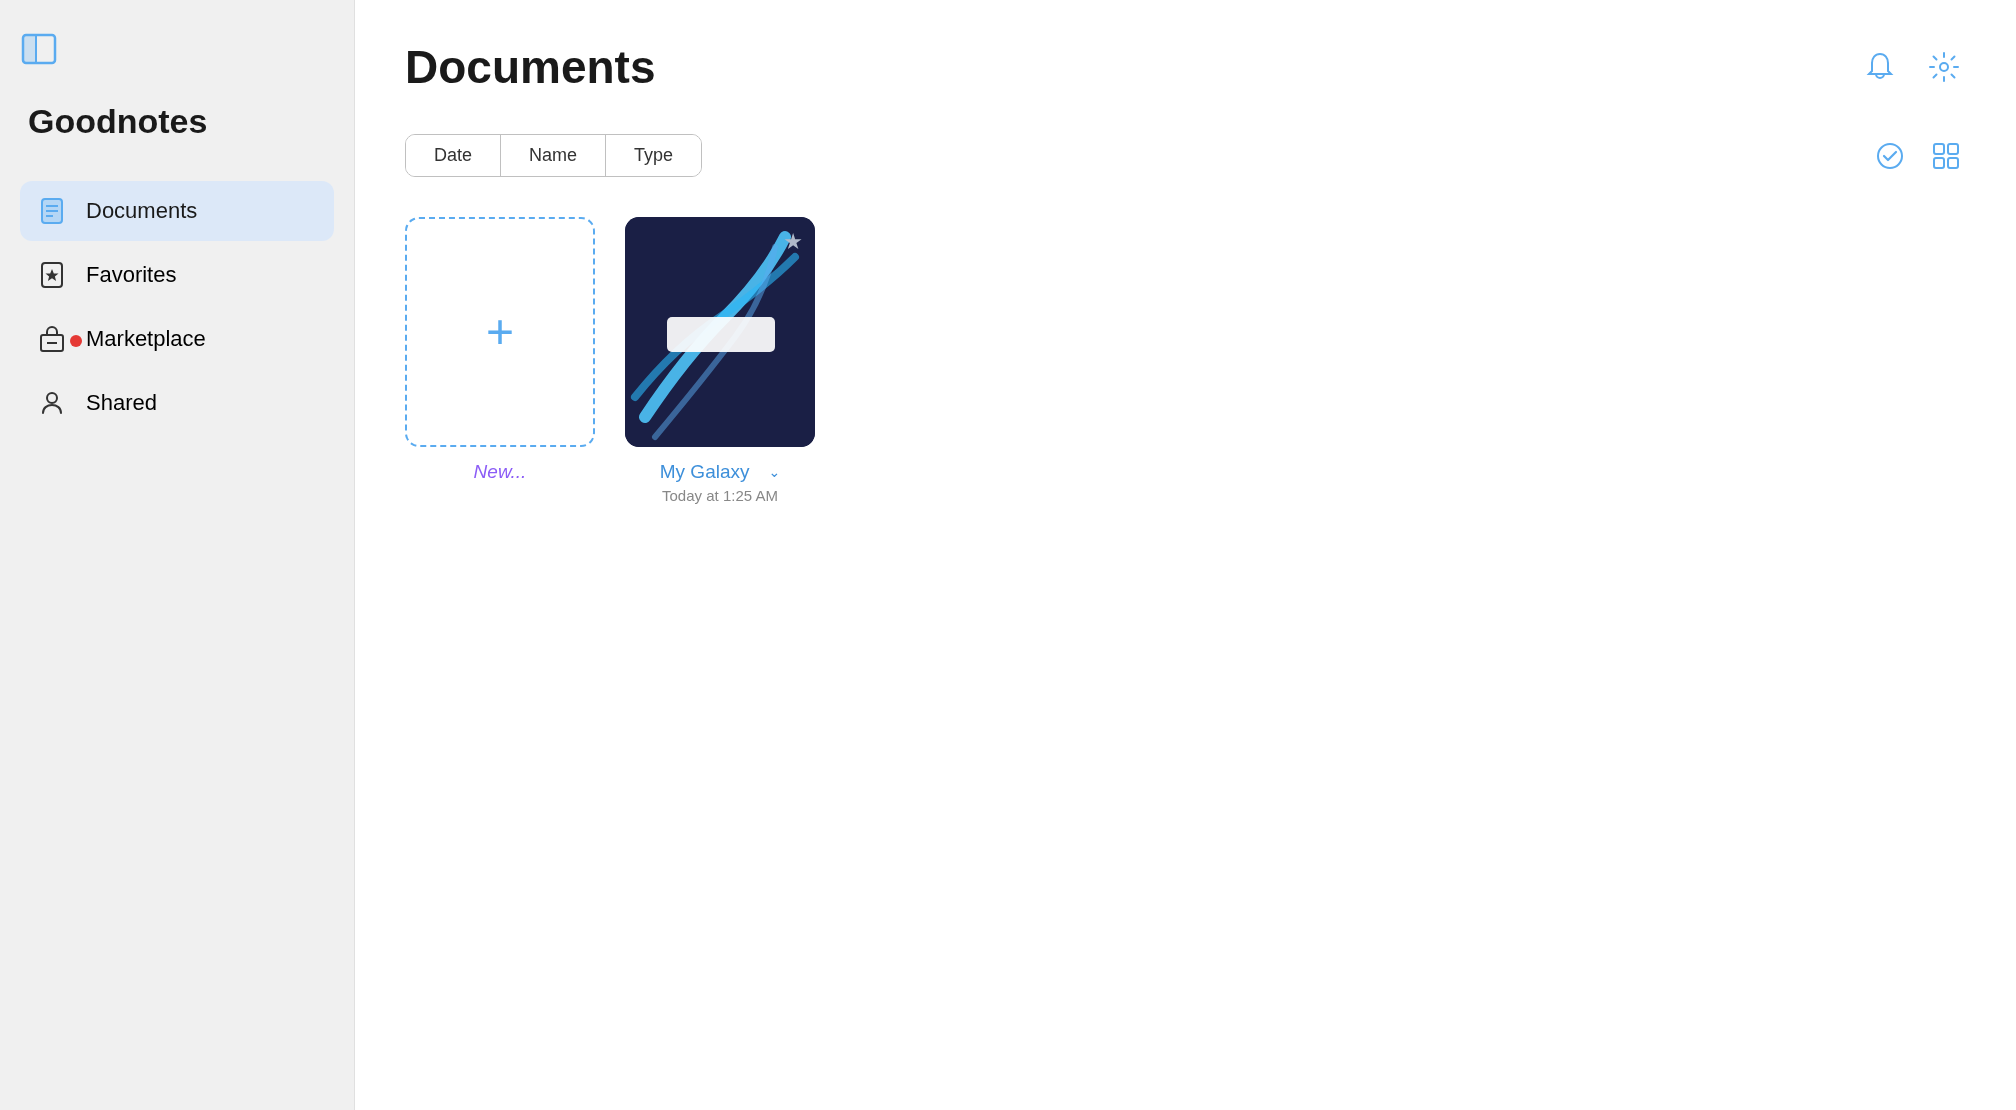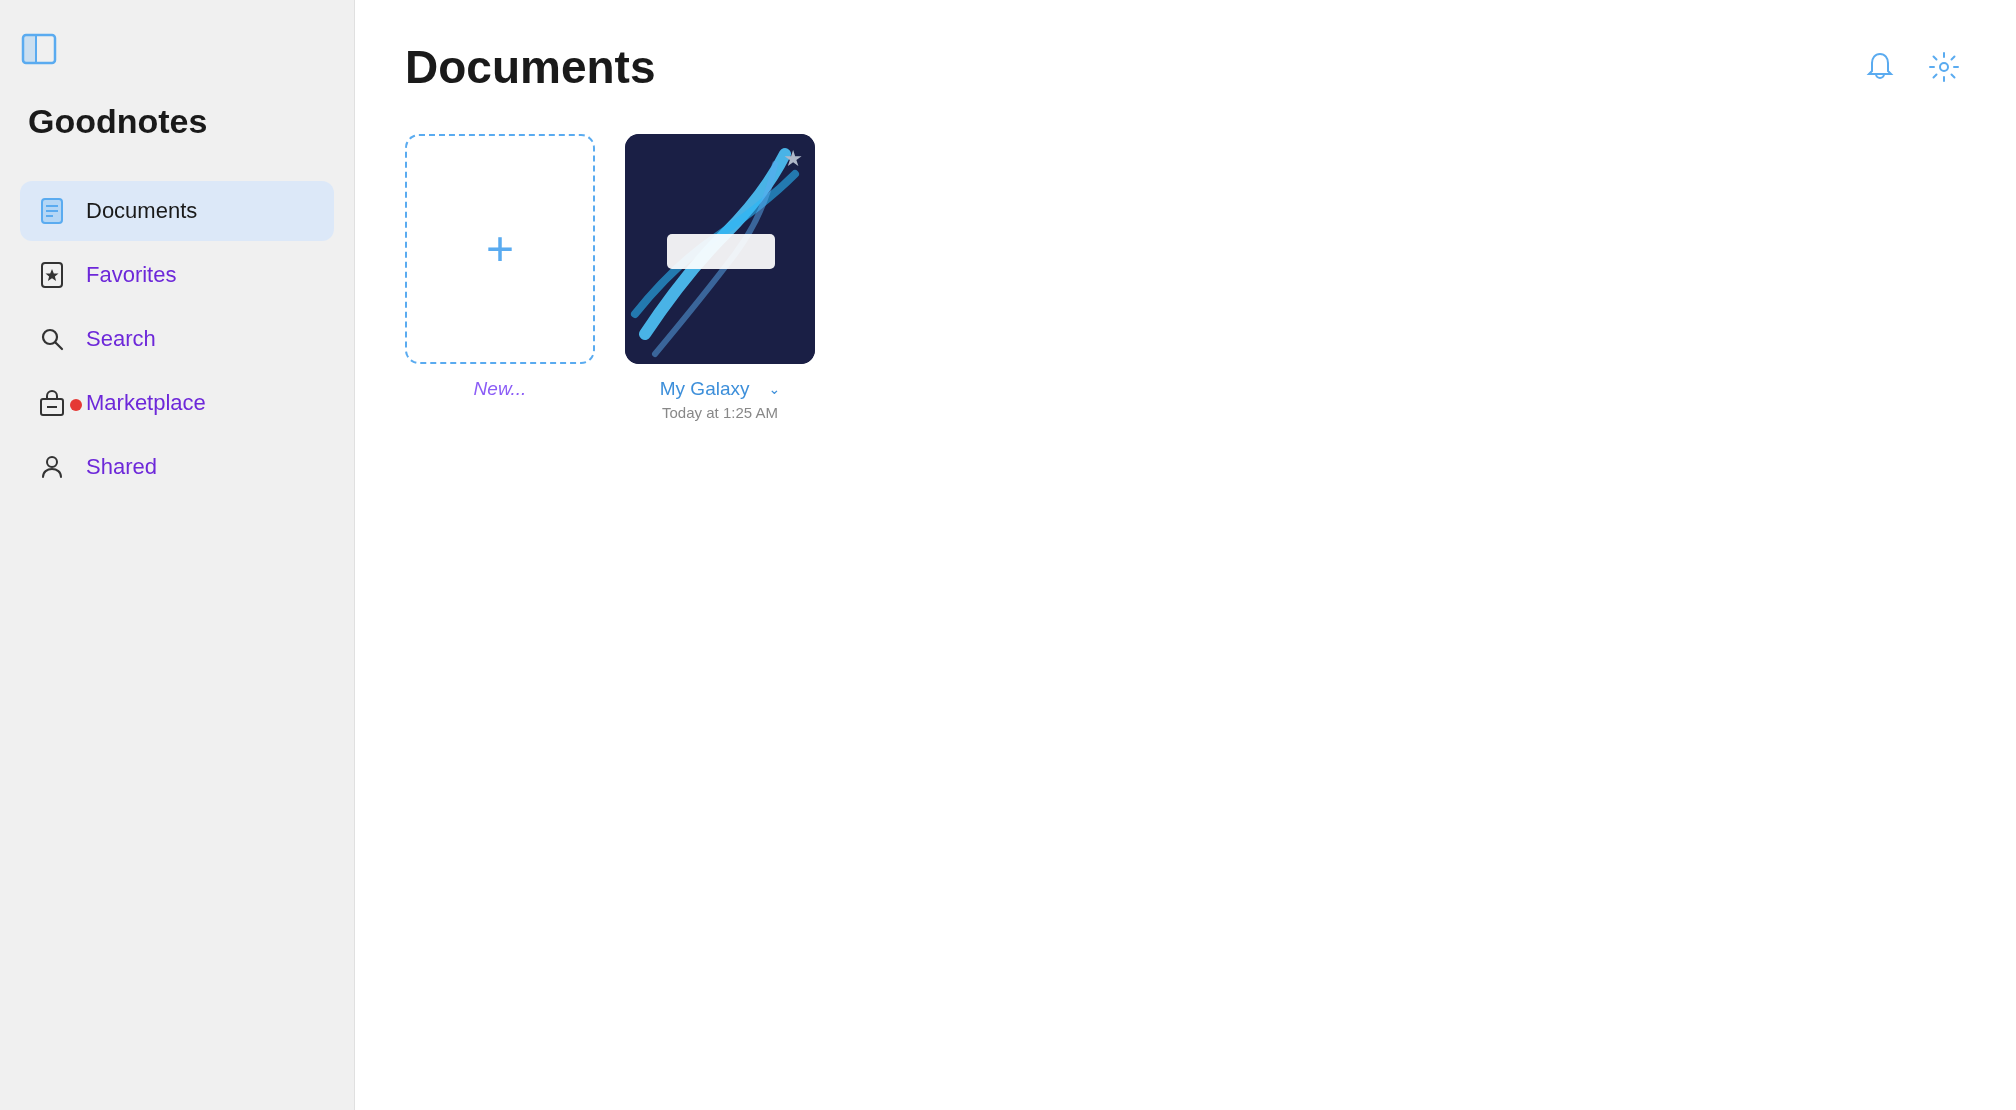--- a/index.html
+++ b/index.html
@@ -37,21 +37,21 @@
 
     .nav-item {
       display: flex;
       align-items: center;
       padding: 14px 16px;
       border-radius: 12px;
       cursor: pointer;
       margin-bottom: 4px;
       font-size: 22px;
       font-weight: 500;
-      color: #6d28d9;
+      color: #000000;
       position: relative;
     }
 
     .nav-item.active {
       background: #dce8f8;
       color: #1a1a1a;
     }
 
     .nav-icon {
       width: 32px;
@@ -293,29 +293,20 @@
   <div class="nav-item">
     <div class="nav-icon">
       <svg viewBox="0 0 28 28" fill="none" xmlns="http://www.w3.org/2000/svg">
         <rect x="4" y="2" width="20" height="24" rx="3" stroke="#333" stroke-width="2" fill="none"></rect>
         <polygon points="14,8 15.8,12.5 20.5,12.5 16.9,15.5 18.1,20 14,17.2 9.9,20 11.1,15.5 7.5,12.5 12.2,12.5" fill="#333"></polygon>
       </svg>
     </div>
     <span>Favorites</span>
   </div>
 
-  <div class="nav-item">
-    <div class="nav-icon">
-      <svg viewBox="0 0 28 28" fill="none" xmlns="http://www.w3.org/2000/svg">
-        <circle cx="12" cy="12" r="7" stroke="#333" stroke-width="2.2" fill="none"></circle>
-        <line x1="17.5" y1="17.5" x2="24" y2="24" stroke="#333" stroke-width="2.2" stroke-linecap="round"></line>
-      </svg>
-    </div>
-    <span>Search</span>
-  </div>
 
   <div class="nav-item">
     <div class="nav-icon" style="position:relative;">
       <svg viewBox="0 0 28 28" fill="none" xmlns="http://www.w3.org/2000/svg">
         <rect x="3" y="10" width="22" height="16" rx="2" stroke="#333" stroke-width="2" fill="none"></rect>
         <path d="M9 10 V7 a5 5 0 0 1 10 0 V10" stroke="#333" stroke-width="2" fill="none"></path>
         <line x1="9" y1="18" x2="19" y2="18" stroke="#333" stroke-width="2"></line>
       </svg>
       <div class="marketplace-badge"></div>
     </div>
@@ -347,20 +338,43 @@
       </div>
       <div class="header-icon-btn">
         <svg viewBox="0 0 34 34" fill="none" xmlns="http://www.w3.org/2000/svg">
           <circle cx="17" cy="17" r="4" stroke="#5aabf0" stroke-width="2" fill="none"></circle>
           <path d="M17 3 L17 7 M17 27 L17 31 M3 17 L7 17 M27 17 L31 17 M6.5 6.5 L9.5 9.5 M24.5 24.5 L27.5 27.5 M27.5 6.5 L24.5 9.5 M9.5 24.5 L6.5 27.5" stroke="#5aabf0" stroke-width="2" stroke-linecap="round"></path>
         </svg>
       </div>
     </div>
   </div>
 
+  <div class="sort-bar">
+    <div class="sort-buttons">
+      <button class="sort-btn">Date</button>
+      <button class="sort-btn">Name</button>
+      <button class="sort-btn">Type</button>
+    </div>
+    <div class="view-actions">
+      <div class="view-action-btn">
+        <svg viewBox="0 0 30 30" fill="none" xmlns="http://www.w3.org/2000/svg">
+          <circle cx="15" cy="15" r="12" stroke="#5aabf0" stroke-width="2" fill="none"></circle>
+          <polyline points="9,15 13,19 21,11" stroke="#5aabf0" stroke-width="2.2" fill="none" stroke-linecap="round" stroke-linejoin="round"></polyline>
+        </svg>
+      </div>
+      <div class="view-action-btn">
+        <svg viewBox="0 0 30 30" fill="none" xmlns="http://www.w3.org/2000/svg">
+          <rect x="3" y="3" width="10" height="10" rx="2" stroke="#5aabf0" stroke-width="2" fill="none"></rect>
+          <rect x="17" y="3" width="10" height="10" rx="2" stroke="#5aabf0" stroke-width="2" fill="none"></rect>
+          <rect x="3" y="17" width="10" height="10" rx="2" stroke="#5aabf0" stroke-width="2" fill="none"></rect>
+          <rect x="17" y="17" width="10" height="10" rx="2" stroke="#5aabf0" stroke-width="2" fill="none"></rect>
+        </svg>
+      </div>
+    </div>
+  </div>
 
   <div class="docs-grid">
 
     <div class="doc-item">
       <div class="doc-thumbnail new-doc">
         <span class="new-doc-plus">+</span>
       </div>
       <div class="doc-label-wrapper">
         <span class="doc-label new-label">New...</span>
       </div>

